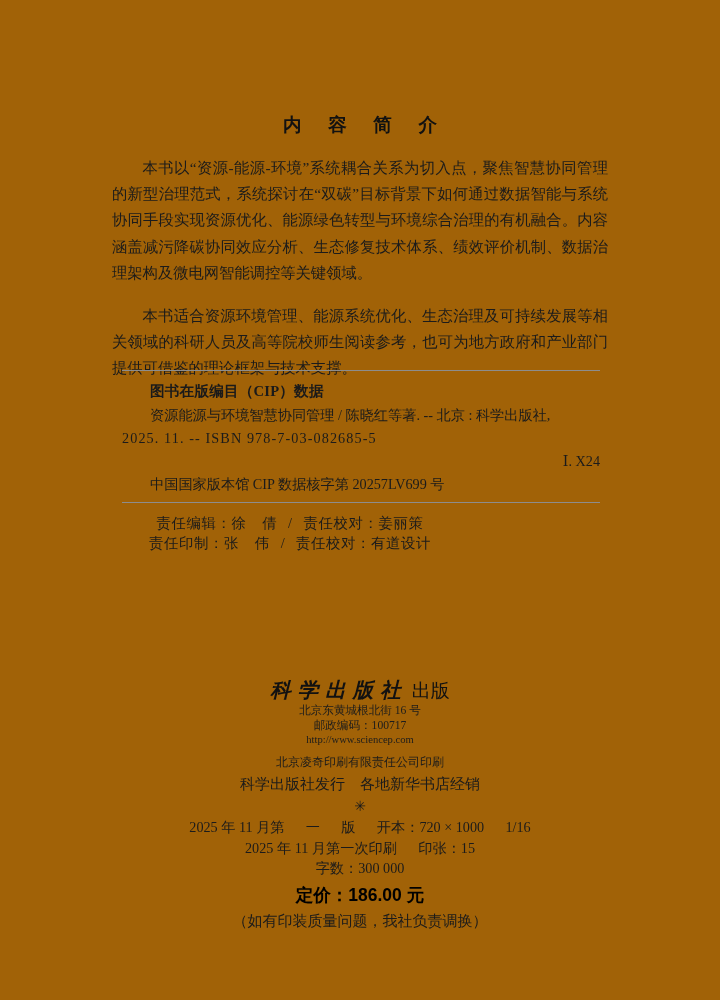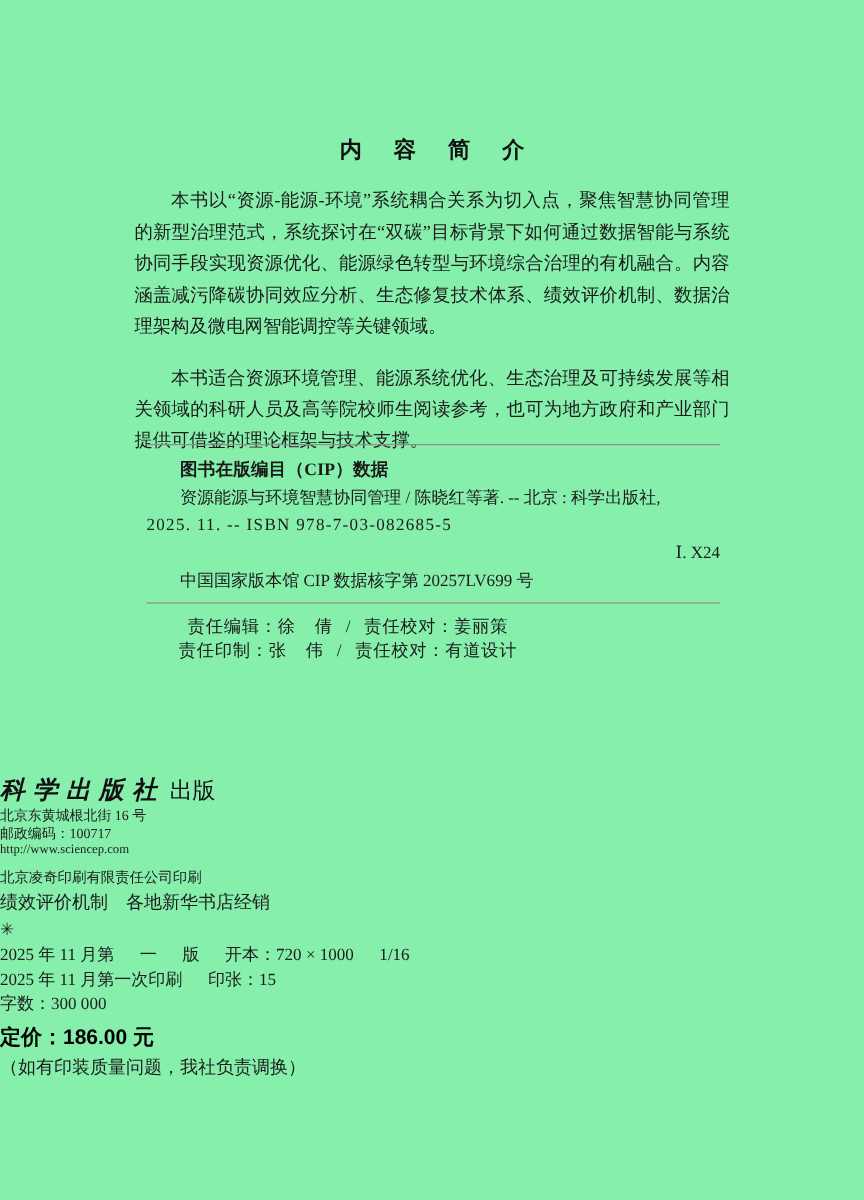--- a/index.html
+++ b/index.html
@@ -14,21 +14,21 @@
     color: #1a1a1a;
     position: relative;
     overflow: hidden;
   }
 
   .page {
     position: absolute;
     left: 0; top: 0;
     width: 720px;
     height: 1000px;
-    background: #86efac;
+    background: #a16207;
   }
 
   
   .abstract-block {
     position: absolute;
     left: 112px;
     top: 112px;
     width: 496px;
   }
   .section-title {
@@ -106,22 +106,23 @@
     letter-spacing: 0.6px;
     color: #1b1b1b;
     font-family: "Liberation Serif", "DejaVu Serif", serif;
   }
   .gap { display: inline-block; width: 1.1em; }
 
   
   .colophon {
     position: absolute;
     left: 0;
-    top: 646px;
+    top: 678px;
     width: 720px;
+    text-align: center;
   }
   .pub-logo-line {
     font-size: 21px;
     line-height: 25px;
     color: #111;
     white-space: nowrap;
   }
   .pub-logo-script {
     font-family: "DejaVu Serif", serif;
     font-weight: bold;
@@ -229,21 +230,21 @@
     <div class="addr-line">北京东黄城根北街 16 号</div>
 
     <div class="addr-line">
       <span>邮政编码：</span><span>100717</span>
     </div>
 
     <div class="url-line">http://www.sciencep.com</div>
 
     <div class="printer-line">北京凌奇印刷有限责任公司印刷</div>
 
-    <div class="distrib-line">绩效评价机制　各地新华书店经销</div>
+    <div class="distrib-line">科学出版社发行　各地新华书店经销</div>
 
     <div class="star-sep">✳</div>
 
     <div class="edition-line">
       <span>2025 年 11 月第</span><span class="sp2"></span><span>一</span><span class="sp2"></span><span>版</span><span class="sp2"></span><span>开本：</span><span>720 × 1000</span><span class="sp2"></span><span>1/16</span>
     </div>
 
     <div class="edition-line">
       <span>2025 年 11 月第一次印刷</span><span class="sp2"></span><span>印张：</span><span>15</span>
     </div>

